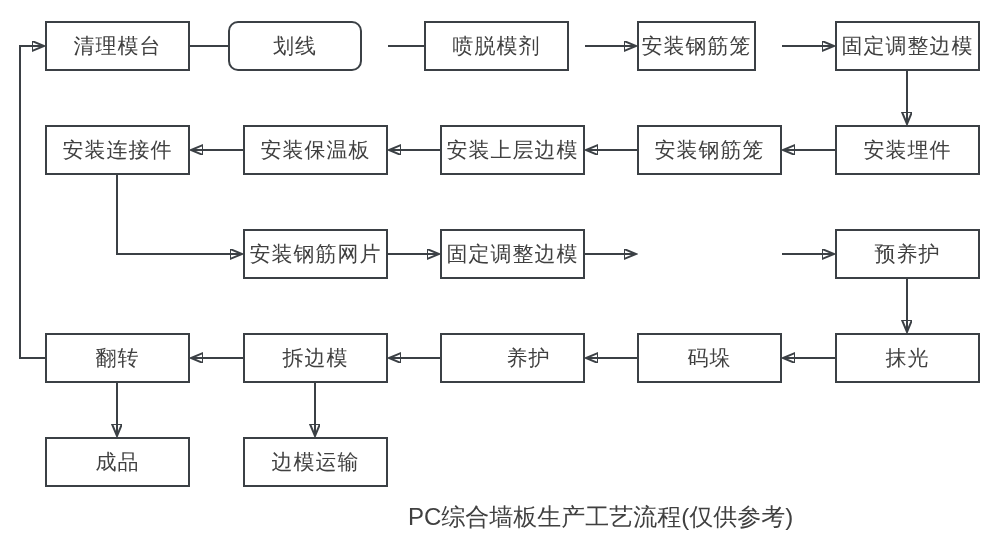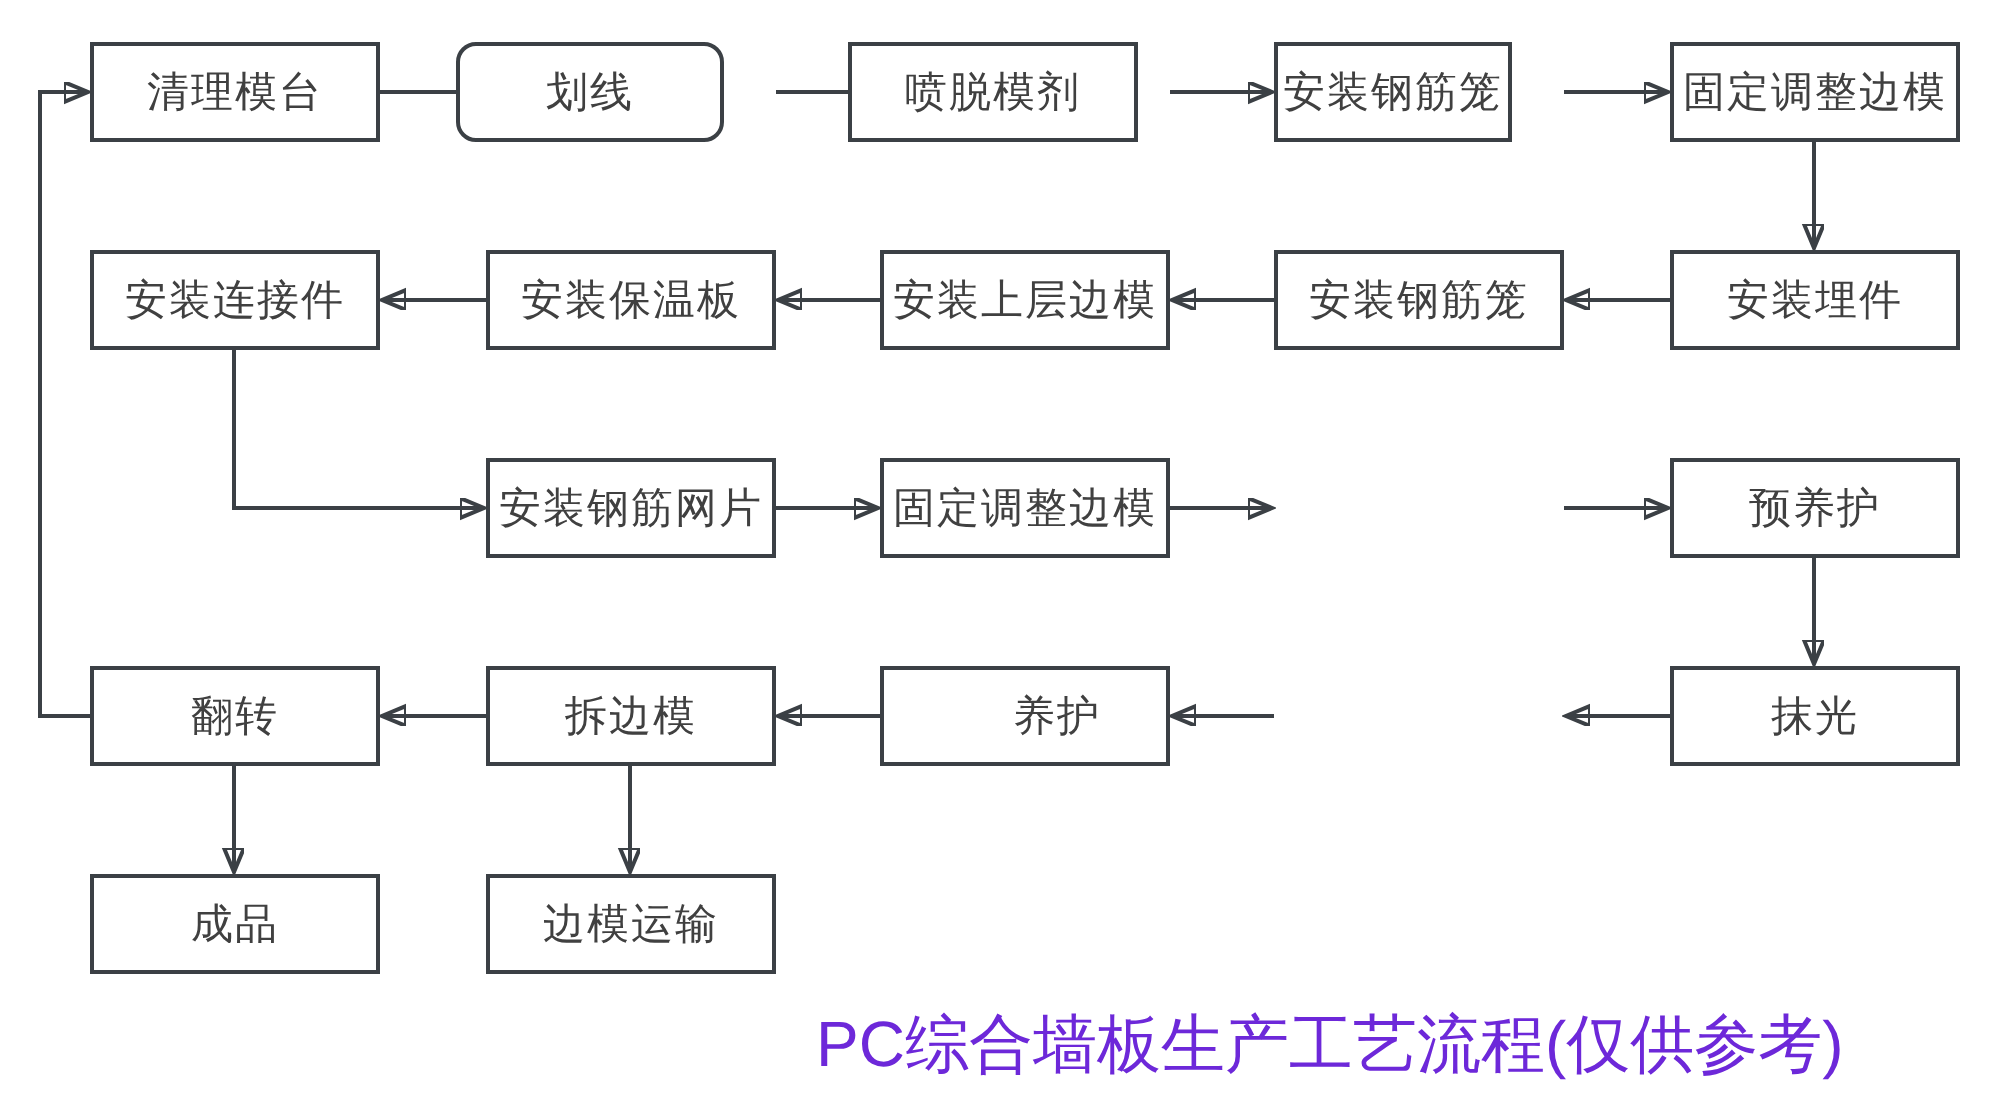--- a/index.html
+++ b/index.html
@@ -39,22 +39,22 @@
     align-items: center;
     justify-content: center;
     white-space: nowrap;
     letter-spacing: 1px;
   }
   .caption {
     position: absolute;
     left: 408px;
     top: 501px;
     width: 440px;
-    color: #6d28d9;
-    font-size: 32px;
+    color: #404040;
+    font-size: 24px;
     white-space: nowrap;
   }
   
   .n0  { left: 45px;  top: 21px;  width: 145px; }
   .n1  { left: 228px; top: 21px;  width: 134px; border-radius: 10px; }
   .n2  { left: 424px; top: 21px;  width: 145px; }
   .n3  { left: 637px; top: 21px;  width: 119px; text-align: right; }
   .n4  { left: 835px; top: 21px;  width: 145px; }
   
   .n5  { left: 45px;  top: 125px; width: 145px; }
@@ -132,19 +132,20 @@
   <div class="node n8">安装钢筋笼</div>
   <div class="node n9">安装埋件</div>
 
   <div class="node n10">安装钢筋网片</div>
   <div class="node n11">固定调整边模</div>
   <div class="node n13">预养护</div>
 
   <div class="node n14">翻转</div>
   <div class="node n15">拆边模</div>
   <div class="node n16">养护</div>
+  <div class="node n17">码垛</div>
   <div class="node n18">抹光</div>
 
   <div class="node n19">成品</div>
   <div class="node n20">边模运输</div>
 
   <div class="caption">PC综合墙板生产工艺流程(仅供参考)</div>
 </div>
 
 </body></html>

